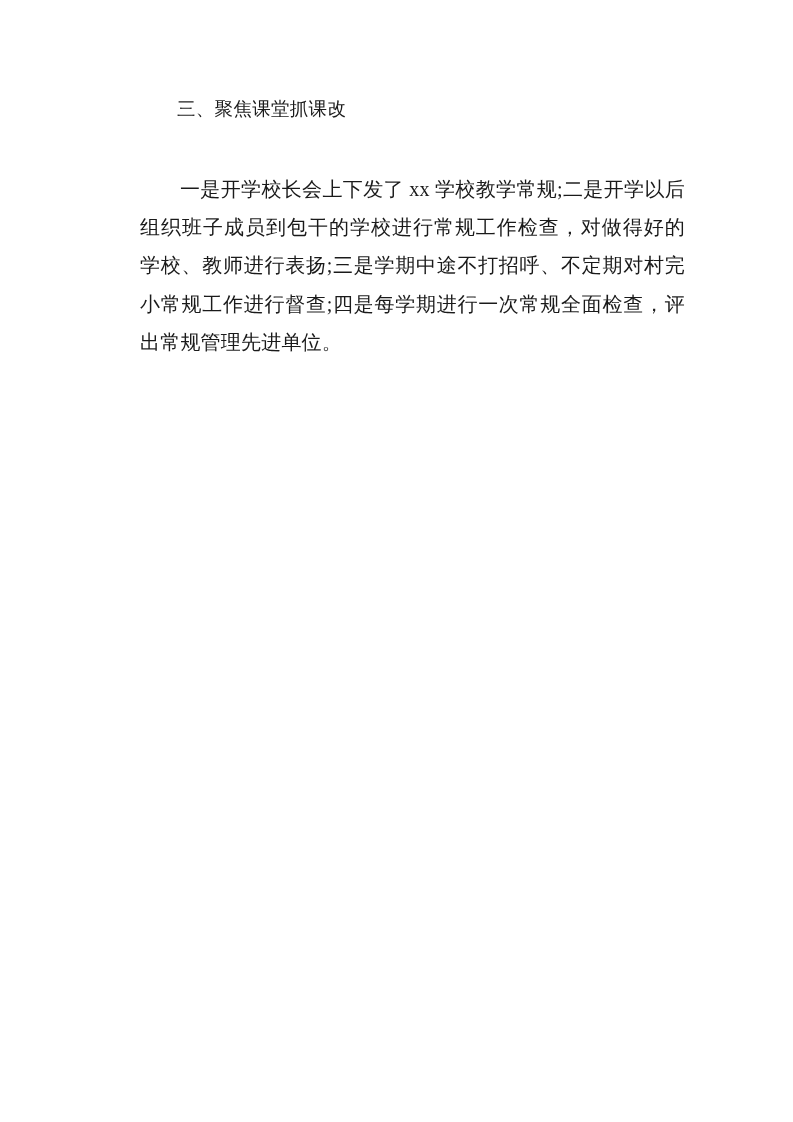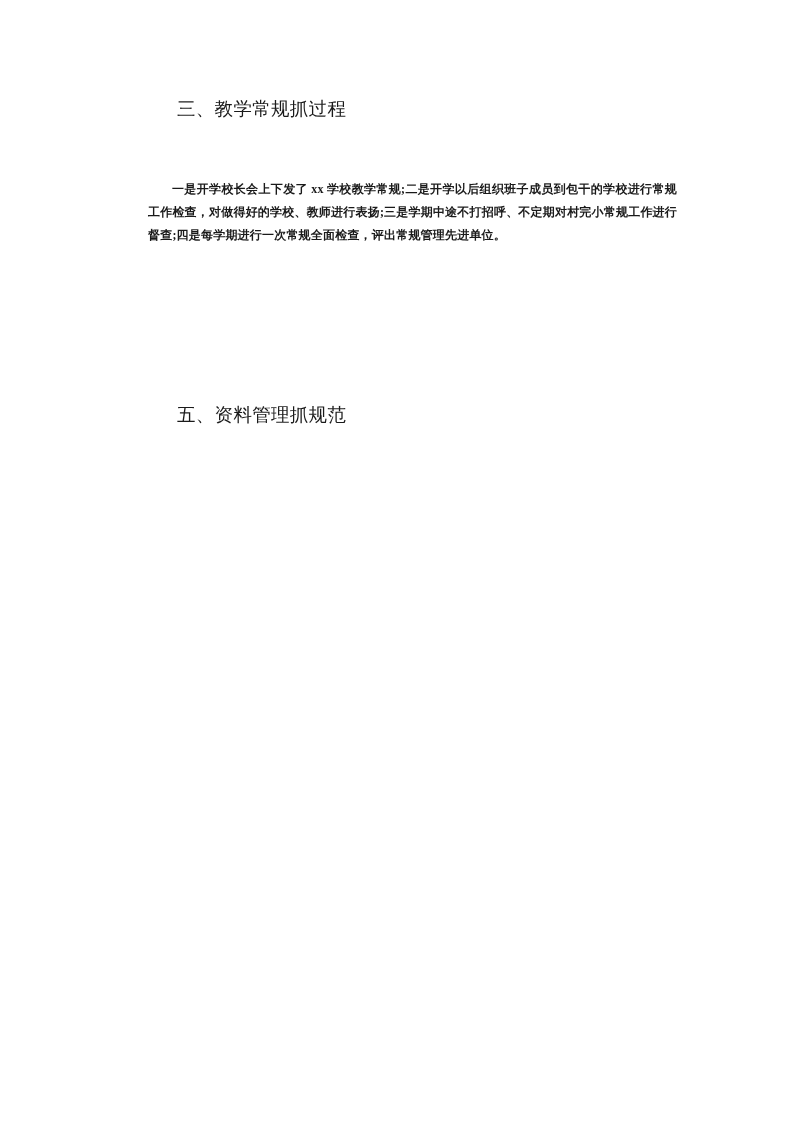--- a/index.html
+++ b/index.html
@@ -27,53 +27,49 @@
   }
   .heading {
     font-size: 18.5px;
     line-height: 1.55;
     margin: 0 0 0 0;
     text-indent: 2em;
     letter-spacing: 0.3px;
     color: #1a1a1a;
   }
   .para {
-    font-size: 12px;
+    font-size: 20px;
     line-height: 1.92;
-    margin: 8px;
+    margin: 0;
     text-indent: 2em;
     text-align: justify;
     text-justify: inter-ideograph;
     letter-spacing: 0.2px;
     color: #1a1a1a;
-    font-weight: bold;
   }
   .gap-after-heading { height: 46px; }
   .gap-after-para { height: 50px; }
 </style>
 </head>
 <body>
 
 <div class="page">
   <div class="doc-body">
 
     <div class="block">
-      <p class="heading">三、教学常规抓过程</p>
+      <p class="heading">三、聚焦课堂抓课改</p>
     </div>
     <div class="gap-after-heading"></div>
 
     <div class="block">
       <p class="para">一是开学校长会上下发了 xx 学校教学常规;二是开学以后组织班子成员到包干的学校进行常规工作检查，对做得好的学校、教师进行表扬;三是学期中途不打招呼、不定期对村完小常规工作进行督查;四是每学期进行一次常规全面检查，评出常规管理先进单位。</p>
     </div>
     <div class="gap-after-para"></div>
 
     <div class="gap-after-heading"></div>
 
     <div class="gap-after-para"></div>
 
-    <div class="block">
-      <p class="heading">五、资料管理抓规范</p>
-    </div>
     <div class="gap-after-heading"></div>
 
 
   </div>
 </div>
 
 </body></html>

